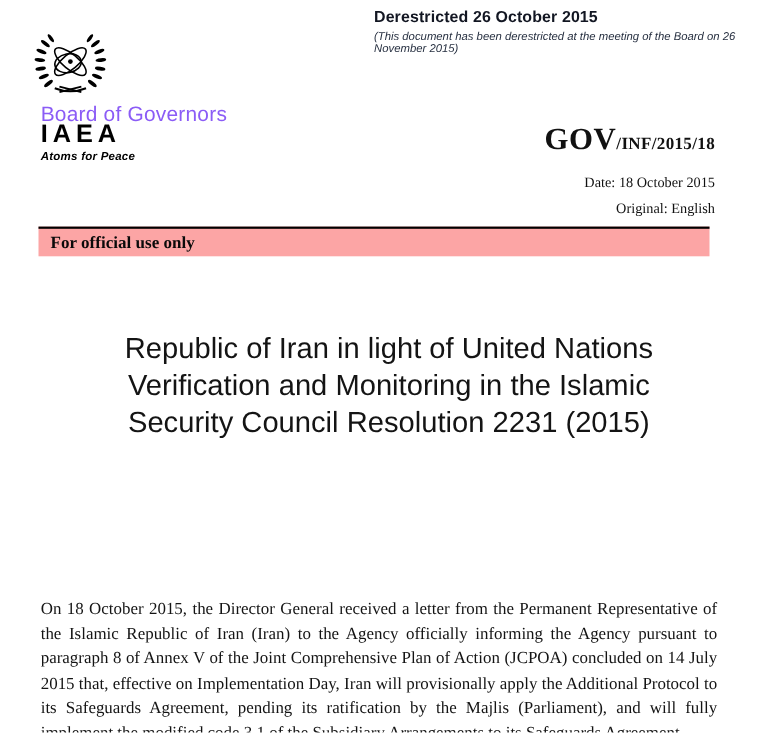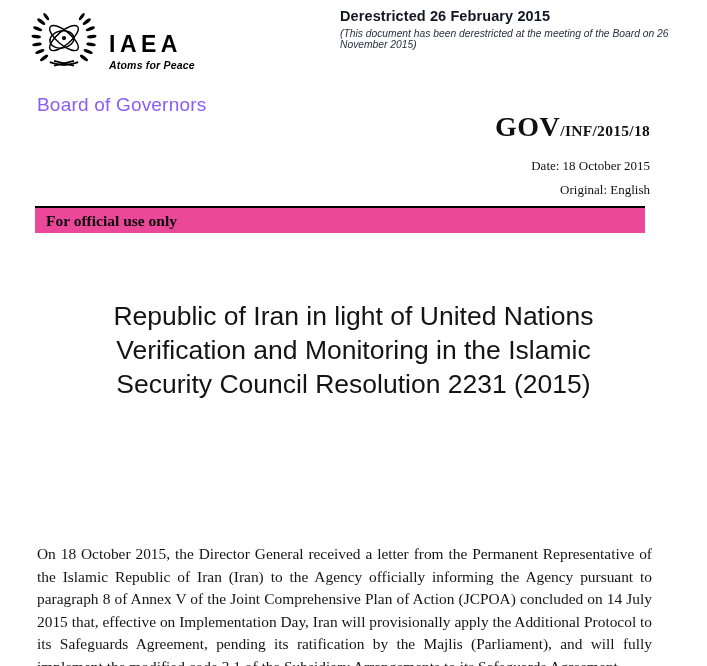--- a/index.html
+++ b/index.html
@@ -31,23 +31,24 @@
     margin-top: 4px;
     font-size: 10.3px;
     font-style: italic;
     color: #273041;
   }
 
   
   .logo-block {
     position: absolute;
     left: 28px;
-    top: 11px;
+    top: 29px;
     display: flex;
-    align-items: center;
+    align-items: flex-start;
+    flex-direction: column;
   }
   .logo-emblem { width: 72px; height: 64px; }
   .logo-text { margin-left: 9px; margin-top: 17px; font-family: "Liberation Sans", sans-serif; }
   .logo-org {
     font-size: 23px;
     font-weight: bold;
     letter-spacing: 4.5px;
     color: #000;
     line-height: 1;
   }
@@ -101,21 +102,21 @@
     text-align: right;
   }
 
   
   .classification-bar {
     position: absolute;
     left: 35px;
     top: 206px;
     width: 610px;
     height: 27px;
-    background: #ec4899;
+    background: #fca5a5;
     border-top: 2.5px solid #000;
     box-sizing: border-box;
     display: flex;
     align-items: center;
   }
   .classification-label {
     font-size: 15.5px;
     font-weight: bold;
     padding-left: 11px;
     color: #0a0a0a;
@@ -143,21 +144,21 @@
     font-size: 15.4px;
     line-height: 22.6px;
     text-align: justify;
     color: #141414;
   }
 </style>
 </head>
 <body>
 
 <div class="derestrict-block">
-  <div class="derestrict-title">Derestricted 26 February 2015</div>
+  <div class="derestrict-title">Derestricted 26 October 2015</div>
   <div class="derestrict-note">(This document has been derestricted at the meeting of the Board on 26 November 2015)</div>
 </div>
 
 <div class="logo-block">
   <svg class="logo-emblem" viewBox="0 0 100 90" xmlns="http://www.w3.org/2000/svg">
     <g stroke="#000" stroke-width="2" fill="none">
       <ellipse cx="50" cy="38" rx="25" ry="9.5" transform="rotate(-40 50 38)"></ellipse>
       <ellipse cx="50" cy="38" rx="25" ry="9.5" transform="rotate(40 50 38)"></ellipse>
       <ellipse cx="47" cy="40" rx="17" ry="12" transform="rotate(-10 47 40)"></ellipse>
     </g>

